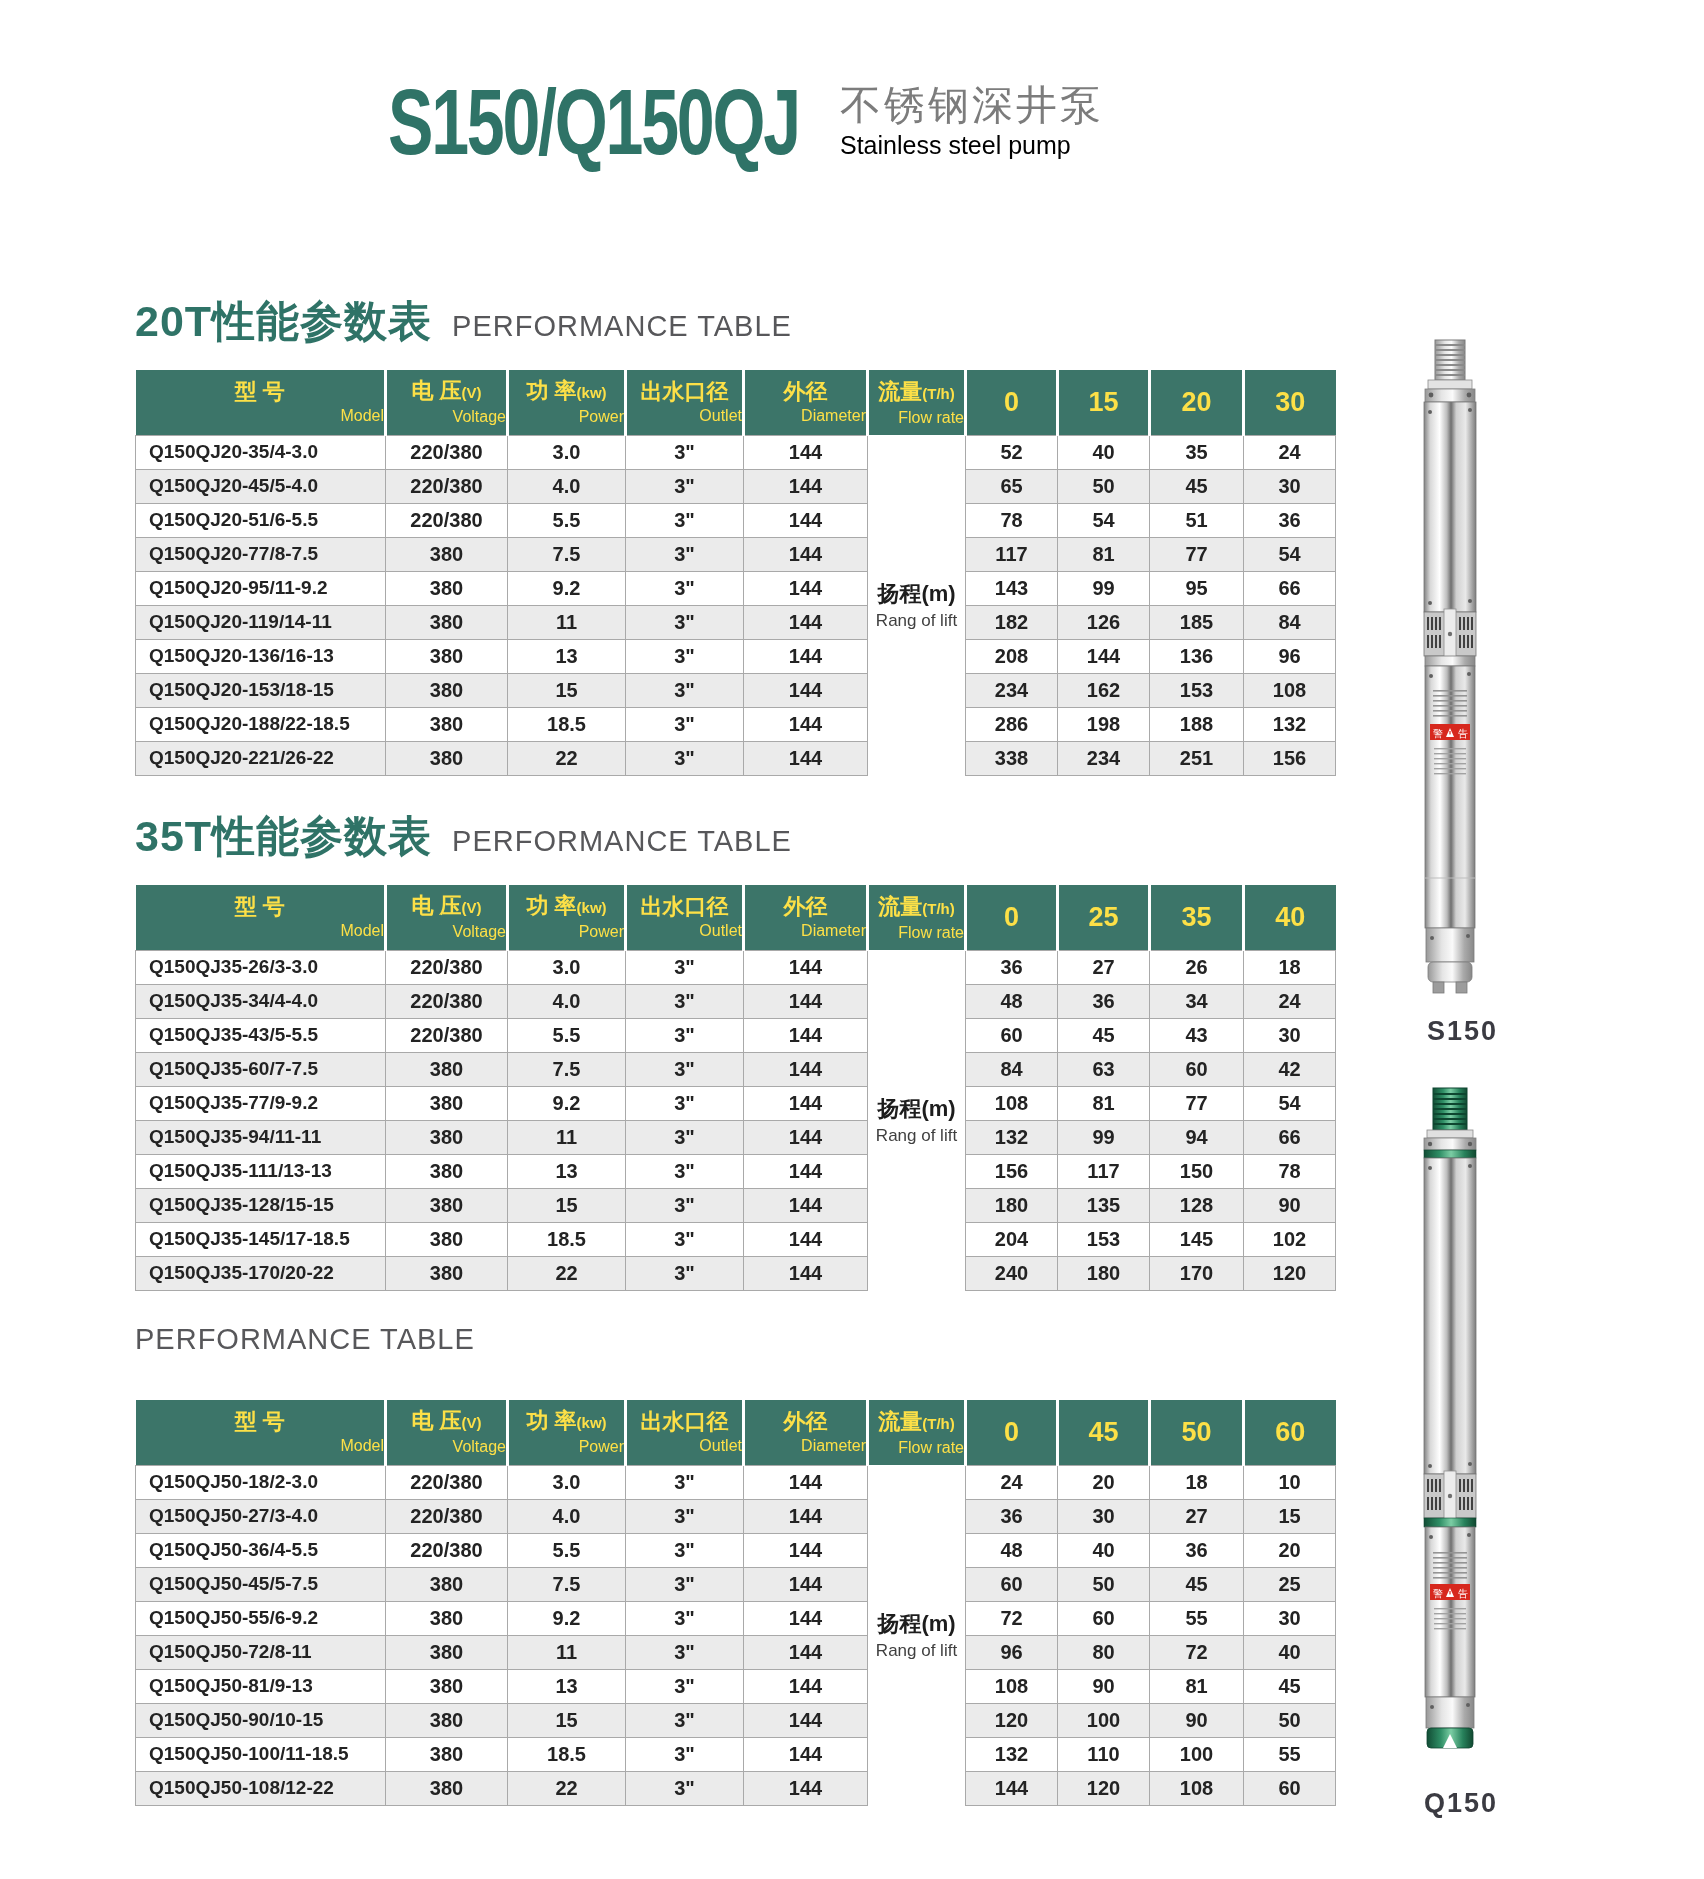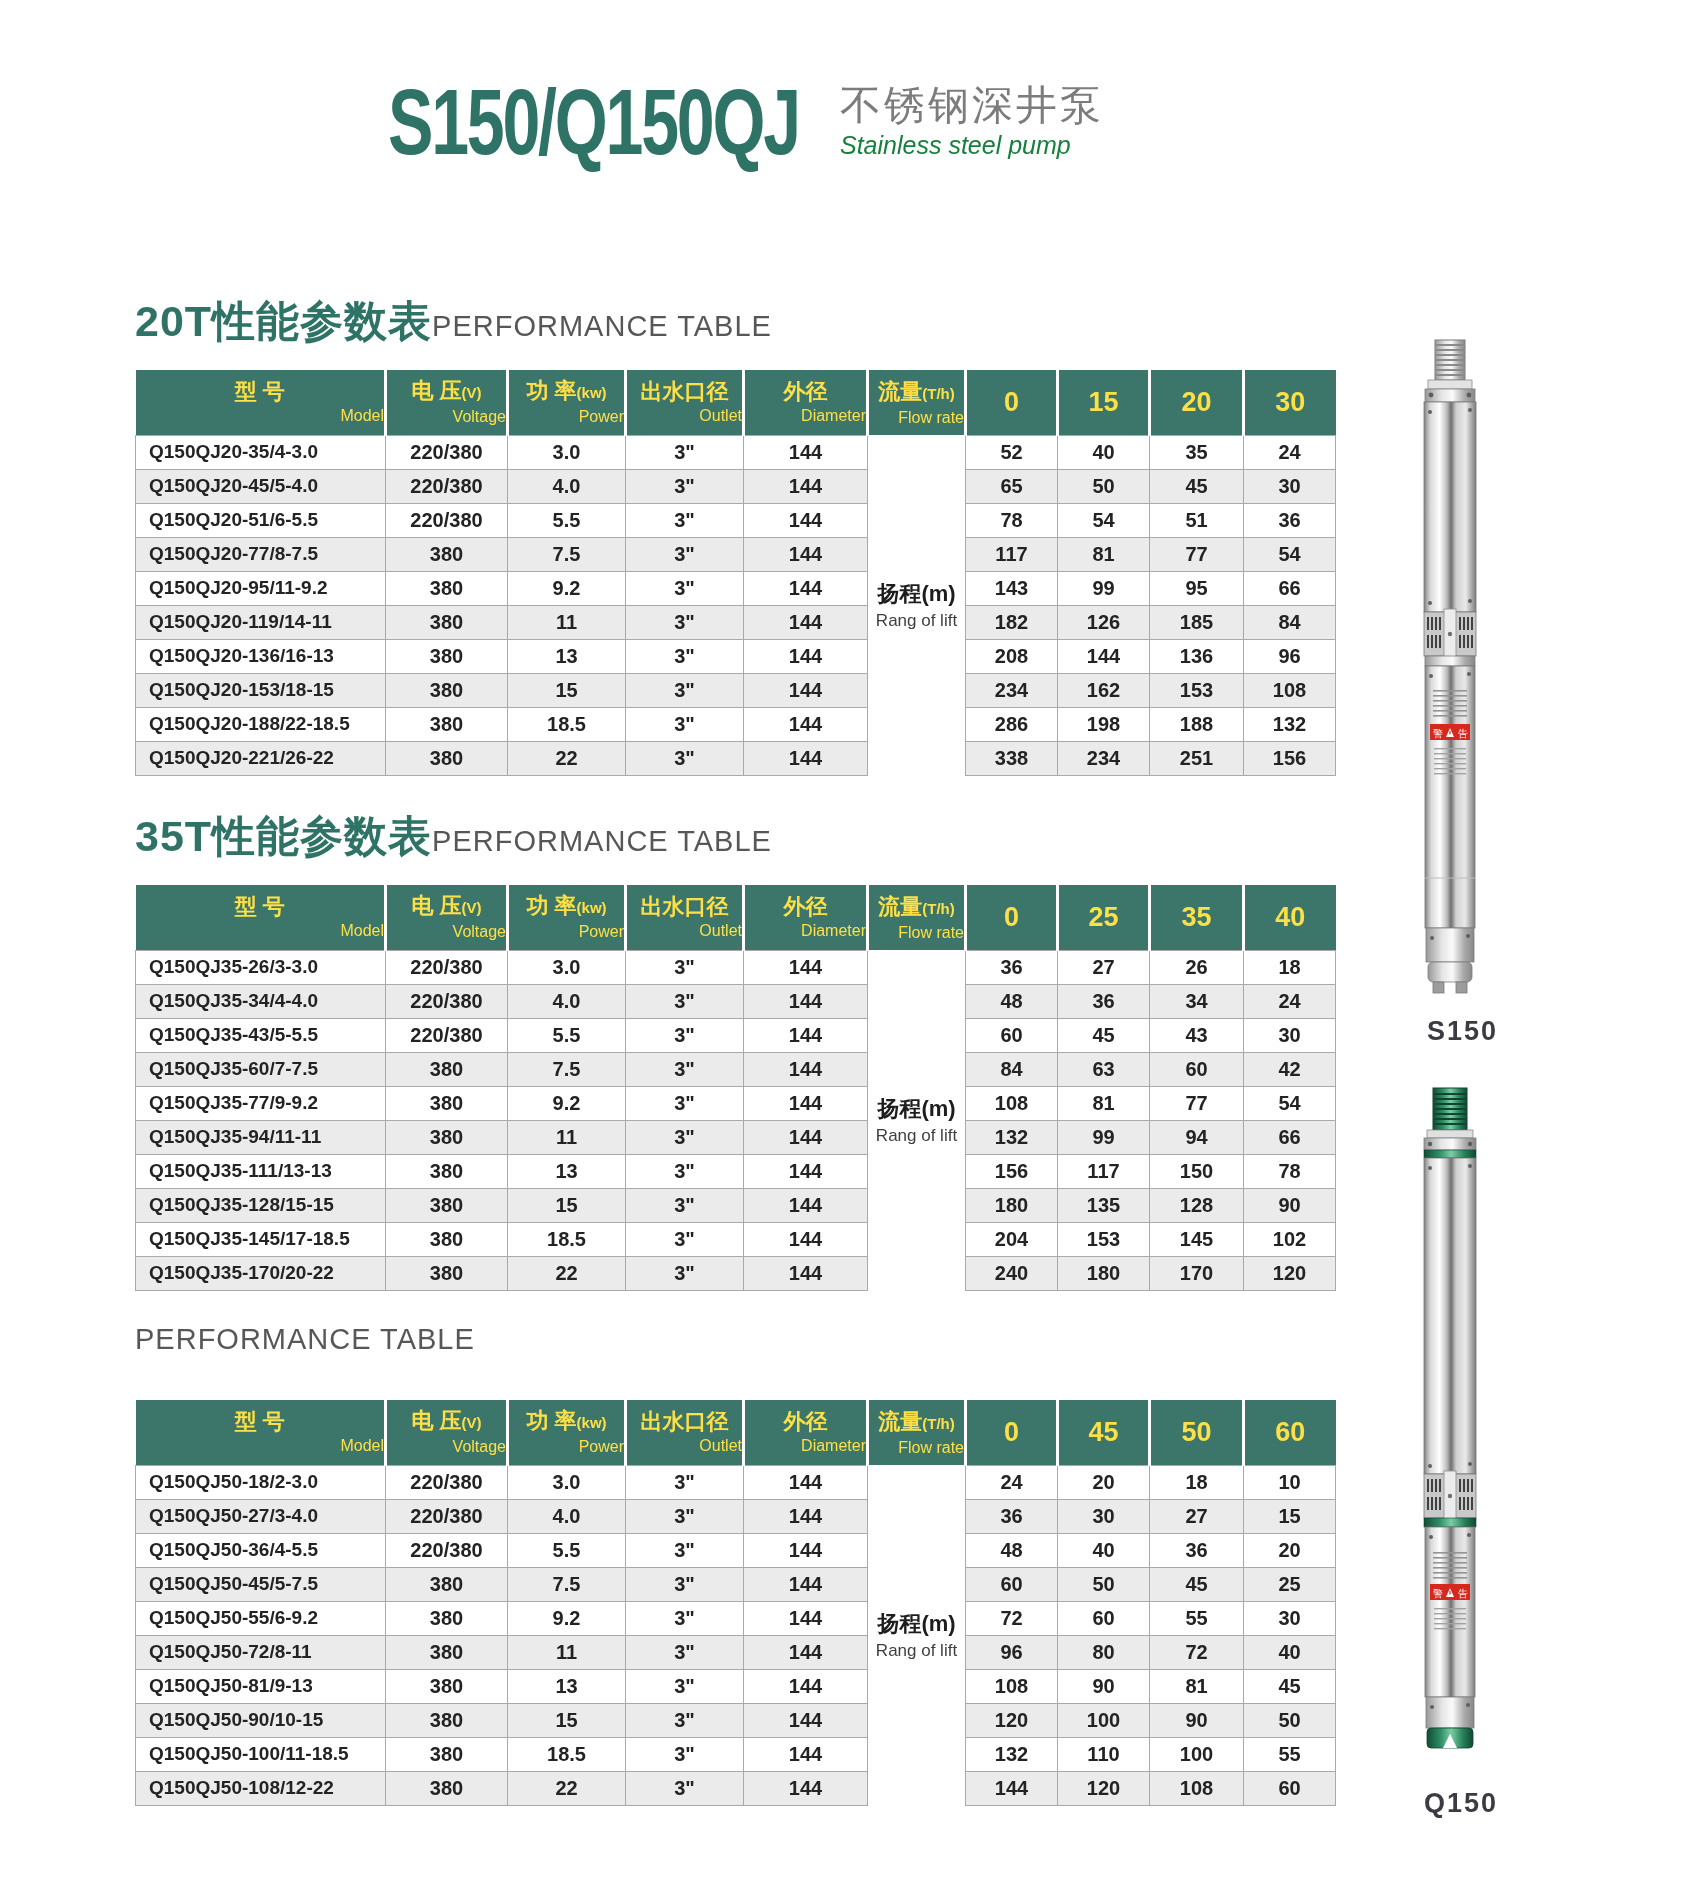--- a/index.html
+++ b/index.html
@@ -14,25 +14,25 @@
 
   
   .title-block { position:absolute; left:388px; top:78px; height:120px; }
   .main-title {
     font-size:92px; line-height:88px; font-weight:bold;
     color:#2f7367; letter-spacing:-3px; white-space:nowrap;
     transform:scaleX(.74); transform-origin:left top;
   }
   .subtitle { position:absolute; left:452px; top:4px; white-space:nowrap; }
   .sub-cn { font-size:41px; color:#7c7c7c; letter-spacing:3px; line-height:46px; }
-  .sub-en { font-size:25px; color:#15803d; line-height:30px; margin-top:2px;font-style:italic; }
+  .sub-en { font-size:25px; color:#000000; line-height:30px; margin-top:2px; }
 
   
   .perf { position:absolute; left:135px; width:1200px; }
-  .sec-h { margin:0; height:50px; display:flex; align-items:baseline; white-space:nowrap; }
+  .sec-h { margin:0; height:50px; display:flex; align-items:baseline; gap:20px; white-space:nowrap; }
   .h-cn { font-size:43px; font-weight:bold; color:#2f7367; letter-spacing:1px; }
   .h-en { font-size:29px; font-weight:normal; color:#57575a; letter-spacing:1px; }
 
   
   table.perf-table { border-collapse:collapse; table-layout:fixed; width:1200px; margin-top:27px; }
   th.h {
     background:#3c7569; color:#fde047; height:65px; padding:0;
     vertical-align:middle; text-align:center; font-weight:bold;
     border-left:3px solid #ffffff;
   }

